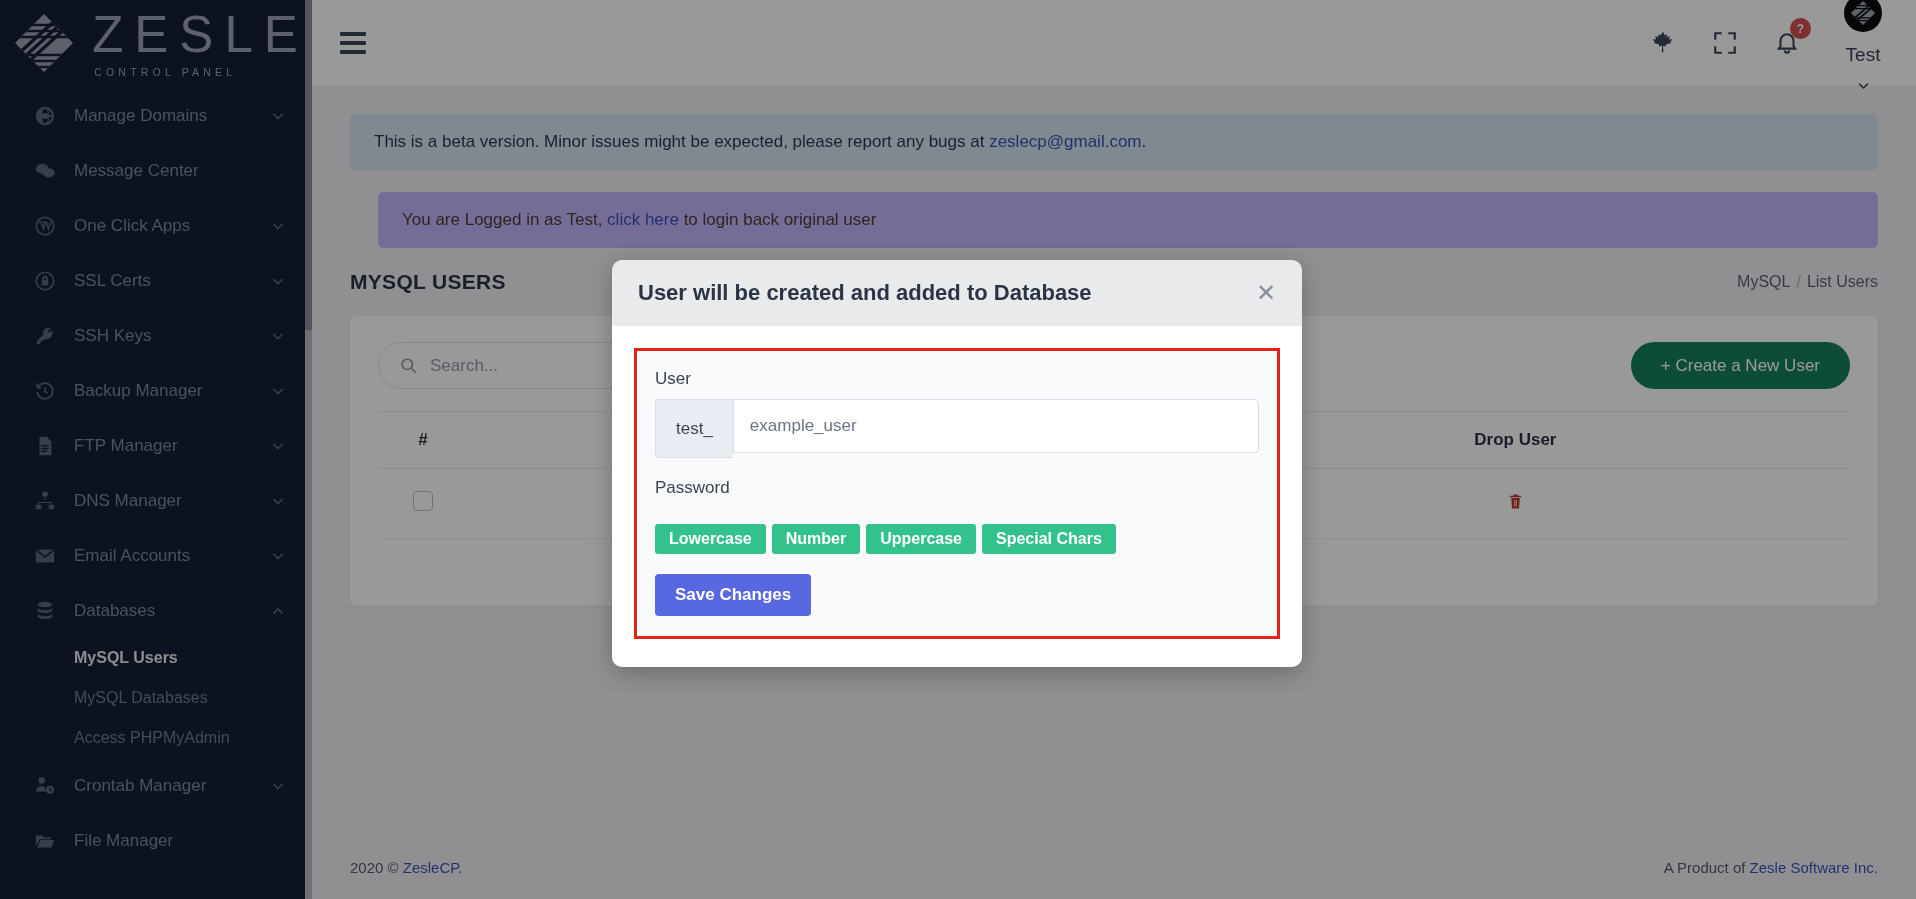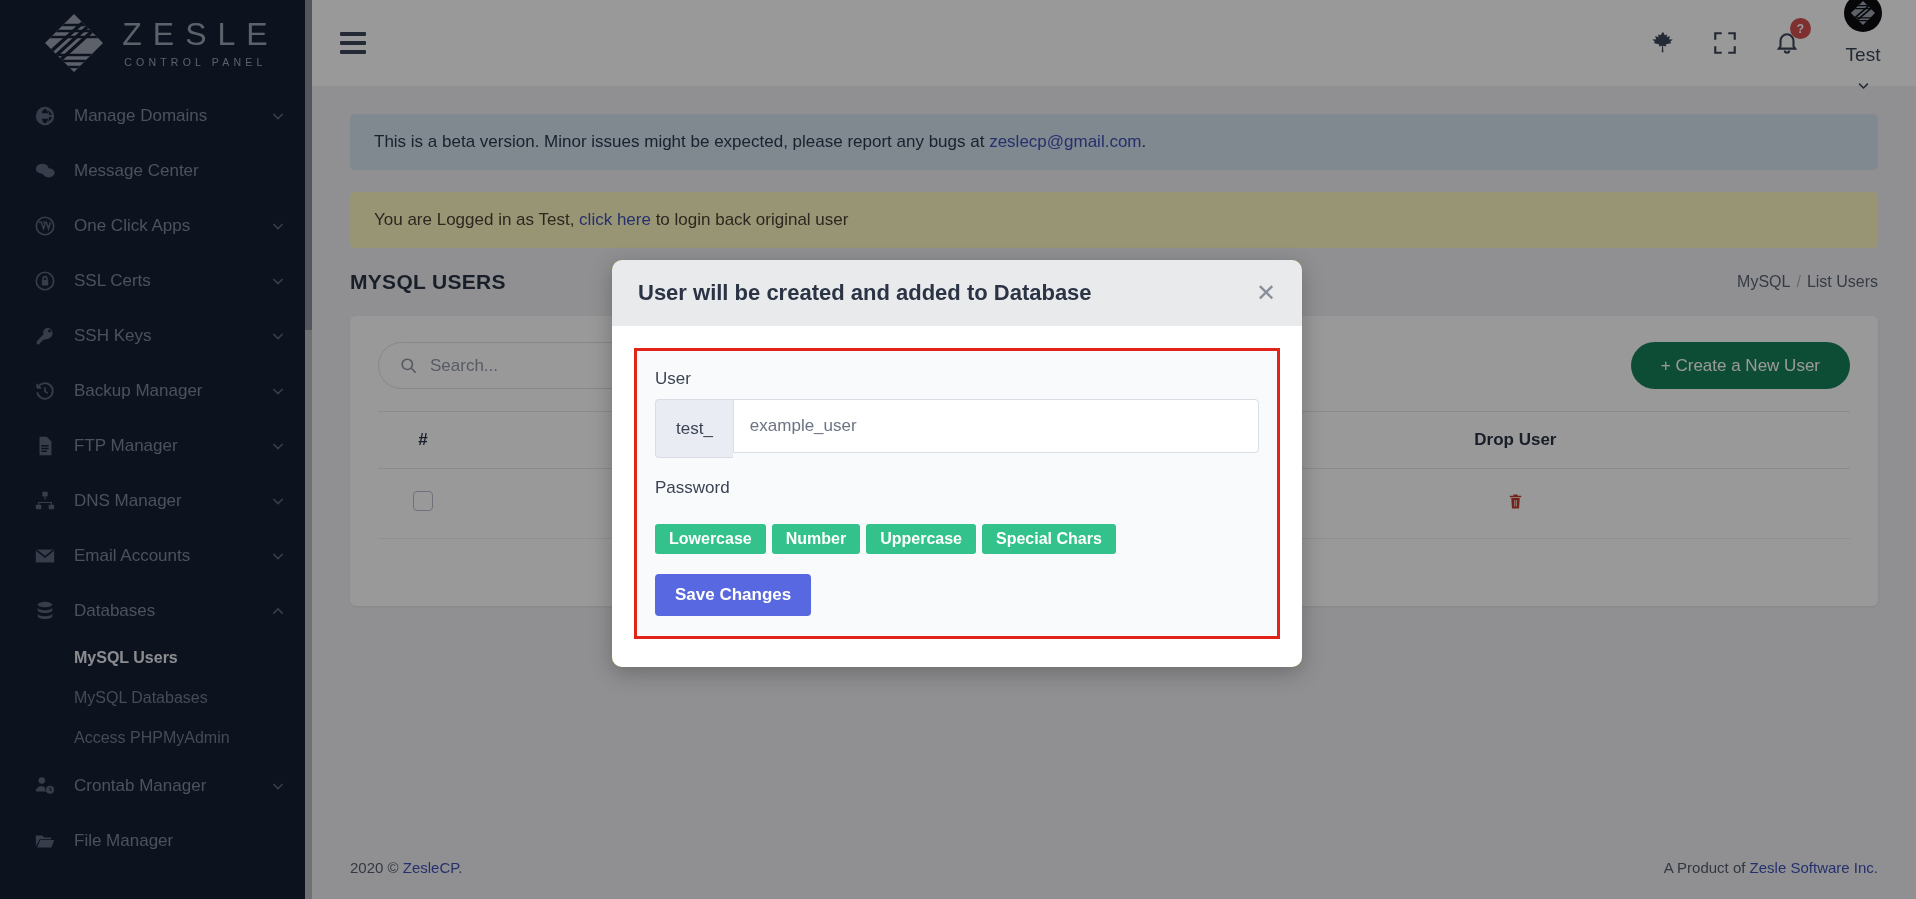--- a/index.html
+++ b/index.html
@@ -21,21 +21,21 @@
   }
   .brand {
     height: 86px;
     display: flex; align-items: center; justify-content: center;
     gap: 14px;
     padding-left: 10px;
   }
   .brand-logo { width: 62px; height: 62px; position: relative; flex: 0 0 62px; }
   .brand-text { display: flex; flex-direction: column; align-items: flex-start; }
   .brand-name {
-    font-size: 32px; letter-spacing: 11px; color: #9aa2b1; font-weight: 400;
+    font-size: 51px; letter-spacing: 11px; color: #9aa2b1; font-weight: 400;
     line-height: 1; padding-left: 3px;
   }
   .brand-sub {
     font-size: 10.5px; letter-spacing: 4.2px; color: #9aa2b1;
     margin-top: 6px; padding-left: 5px;
   }
 
   .nav { padding-top: 2px; }
   .nav-item {
     display: flex; align-items: center;
@@ -101,21 +101,21 @@
 
   .content { flex: 1 1 auto; padding: 28px 38px 0 38px; overflow: hidden; }
 
   .alert {
     border-radius: 5px;
     padding: 18px 24px;
     font-size: 17px;
     margin-bottom: 22px;
   }
   .alert-info { background: #d5e3f0; color: #2c3a50; }
-  .alert-warn { background: #fef9c3; color: #4a4233; }
+  .alert-warn { background: #c4b5fd; color: #4a4233; margin-left: 28px; }
   .alert a { color: #3f51b5; text-decoration: none; }
 
   .page-head {
     display: flex; align-items: center; justify-content: space-between;
     margin: 8px 0 22px 0;
   }
   .page-title { font-size: 21px; font-weight: 700; color: #2b3445; letter-spacing: 0.3px; }
   .crumb { font-size: 16px; color: #5a6375; }
   .crumb .sep { color: #aab0bb; margin: 0 6px; }
   .crumb a { color: #5a6375; text-decoration: none; }

